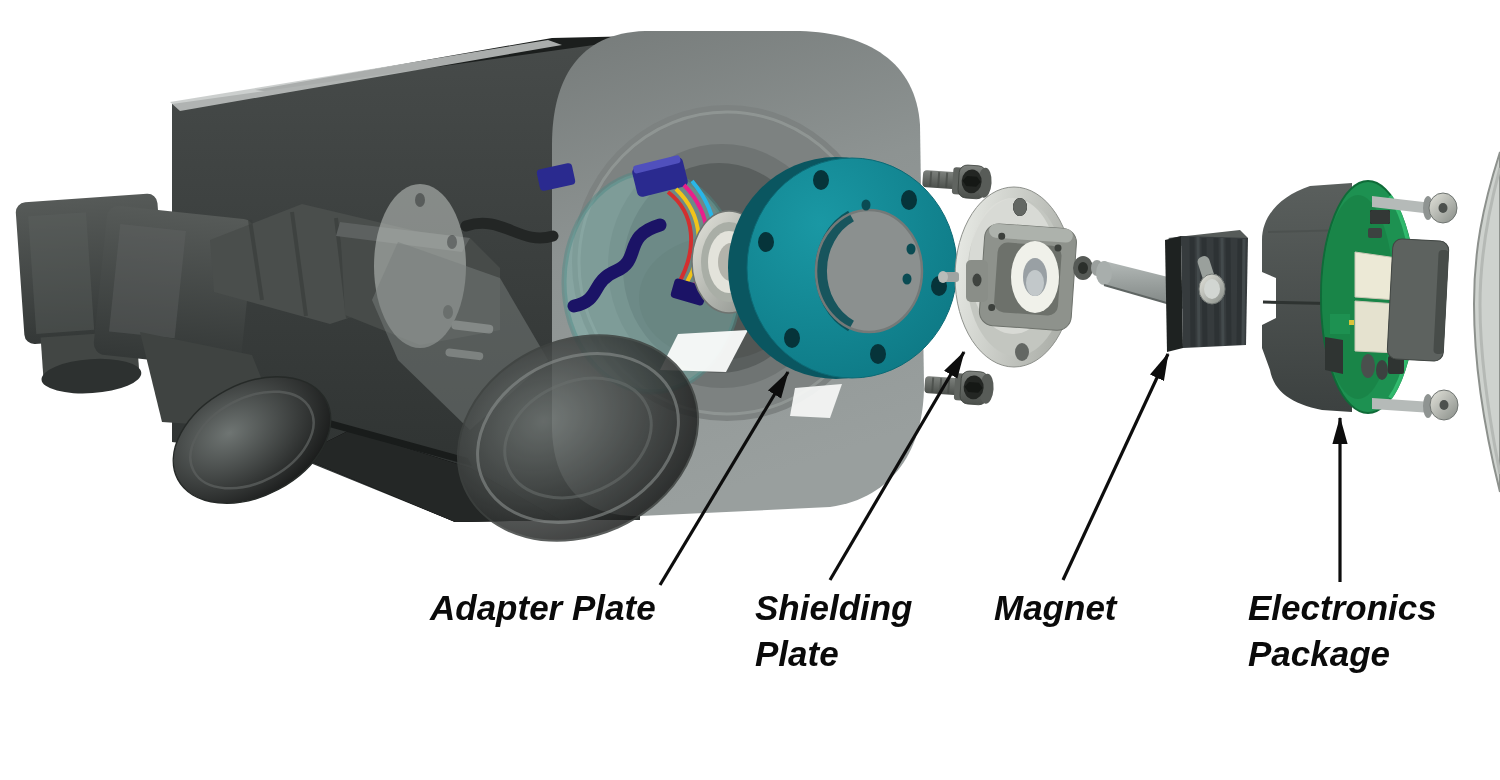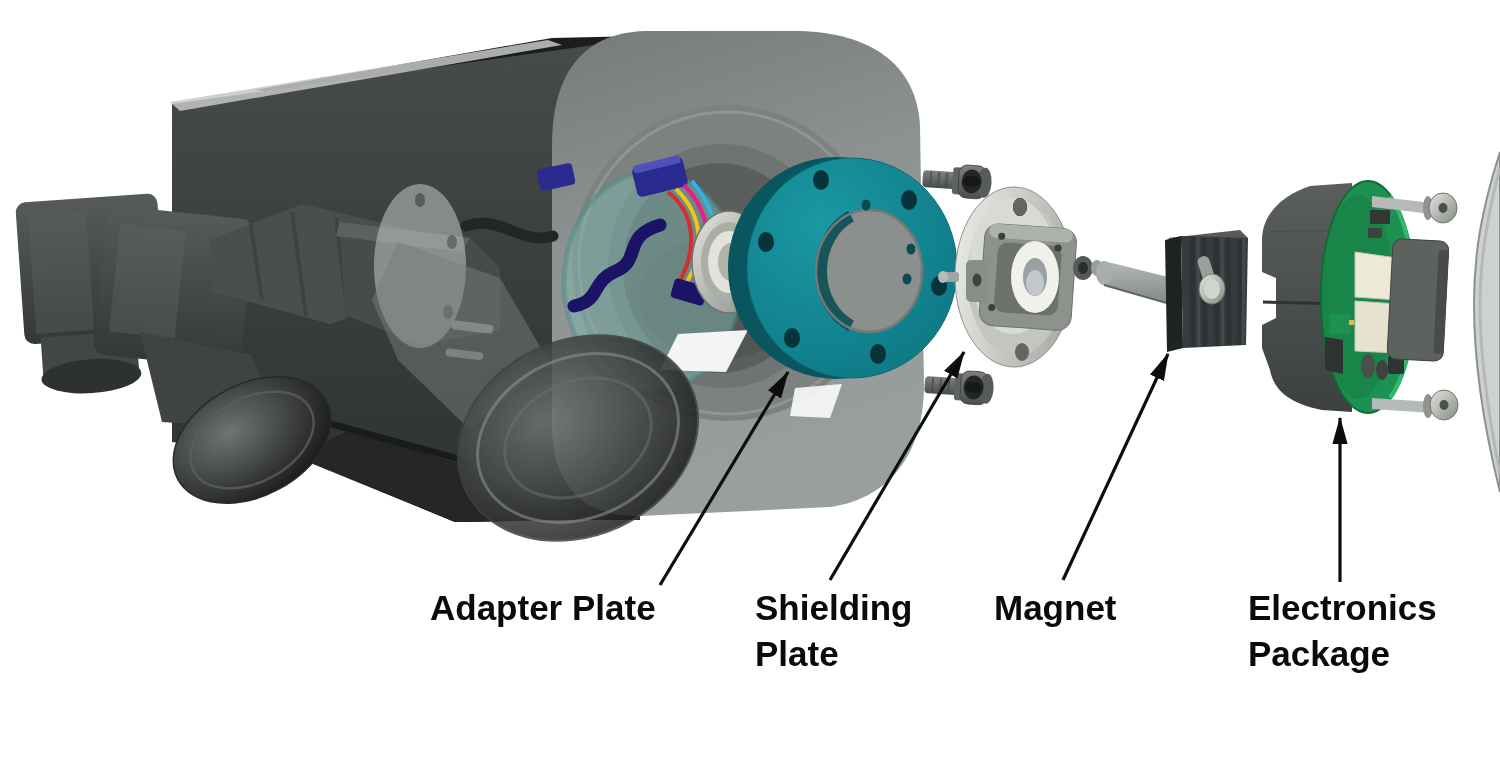--- a/index.html
+++ b/index.html
@@ -1,17 +1,17 @@
 <!DOCTYPE html>
 <html style="--label_text: #0a0a0a; --arrow: #0d0d0d; --adapter_plate_teal: #0f828e; --adapter_plate_side: #0a5660; --motor_body_dark: #3a3e3d; --motor_face_gray: #8f9594; --shield_plate_silver: #d5d8d3; --magnet_dark: #2f3436; --shaft_gray: #9ca2a0; --pcb_green: #1e9150; --connector_cream: #ece9d6; --screw_metal: #5f635f; --wire_red: #d32f2f; --wire_yellow: #f0c419; --wire_magenta: #e91e8c; --wire_blue: #29b6e8; --connector_navy: #2a2a8f;"><head>
 <meta charset="utf-8">
 <style>
   html,body{margin:0;padding:0;background:#ffffff;}
   #stage{position:relative;width:1500px;height:780px;background:#ffffff;overflow:hidden;
-         font-family:"Liberation Sans", sans-serif;}
+         font-family:"Liberation Sans", sans-serif;font-style:italic;}
   svg{display:block;}
   .callout-label{font-family:"Liberation Sans", sans-serif;font-weight:bold;font-size:35px;
                  fill:var(--label_text,#0a0a0a);letter-spacing:0px;}
   .arrow-line{stroke:var(--arrow,#0d0d0d);stroke-width:3.2;fill:none;}
   .arrow-head{fill:var(--arrow,#0d0d0d);}
 </style>
 </head>
 <body>
 
 <div id="stage">

